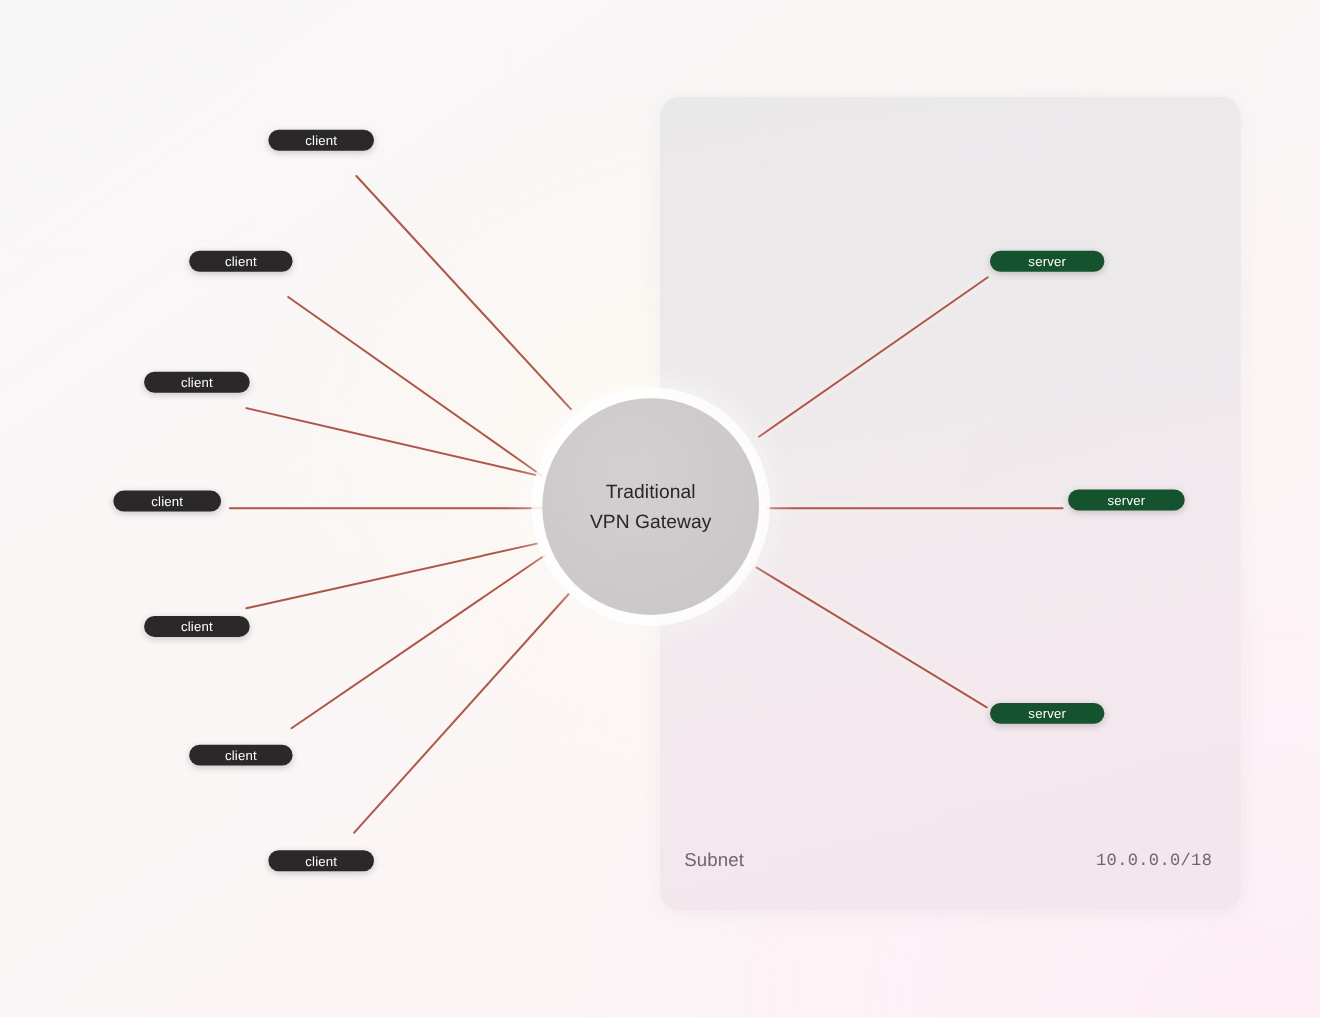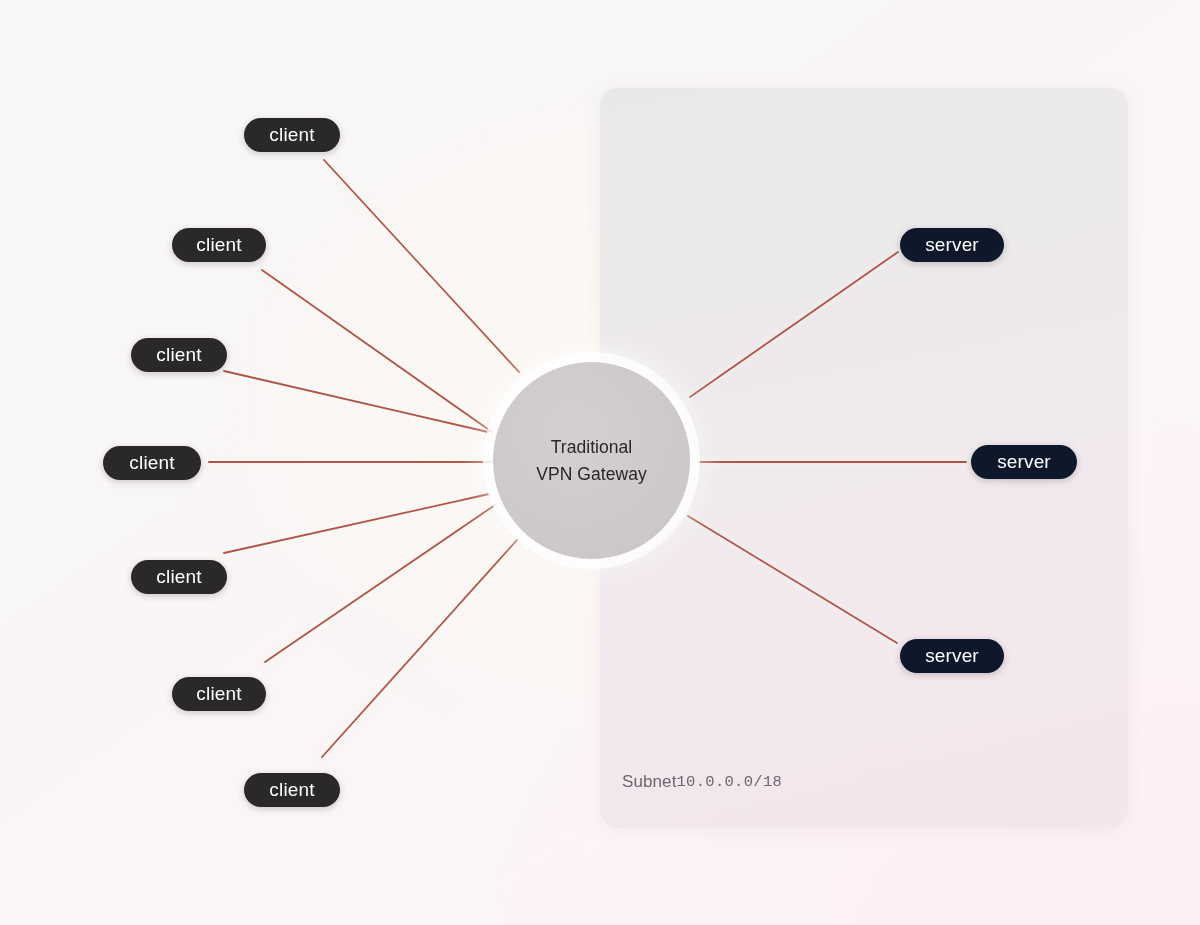--- a/index.html
+++ b/index.html
@@ -43,20 +43,21 @@
   }
 
   #subnet-footer {
     position: absolute;
     left: 0;
     right: 0;
     bottom: 0;
     height: 92px;
     display: flex;
     align-items: center;
+    justify-content: space-between;
     padding: 0 26px 0 22px;
   }
 
   #subnet-label {
     font-size: 17px;
     color: #6f666c;
     letter-spacing: 0.1px;
   }
 
   #subnet-cidr {
@@ -100,37 +101,37 @@
     font-size: 17.5px;
     line-height: 1.52;
     color: #2a2527;
     letter-spacing: 0.05px;
     white-space: pre-line;
   }
 
   
   .node-pill {
     position: absolute;
-    height: 34px;
+    height: 19px;
     display: flex;
     align-items: center;
     justify-content: center;
     padding: 0 19px;
     border-radius: 17px;
     background: #2b2829;
     color: #ffffff;
-    font-size: 19px;
+    font-size: 12px;
     letter-spacing: 0.15px;
     white-space: nowrap;
     box-shadow: 0 2px 7px rgba(40,30,35,0.22);
     z-index: 6;
   }
 
   .node-pill.server-node {
-    background: #0f172a;
+    background: #14532d;
   }
 </style>
 </head>
 <body>
 
 <div id="diagram-stage">
 
   <div id="subnet-panel">
     <div id="subnet-footer">
       <span id="subnet-label">Subnet</span>

